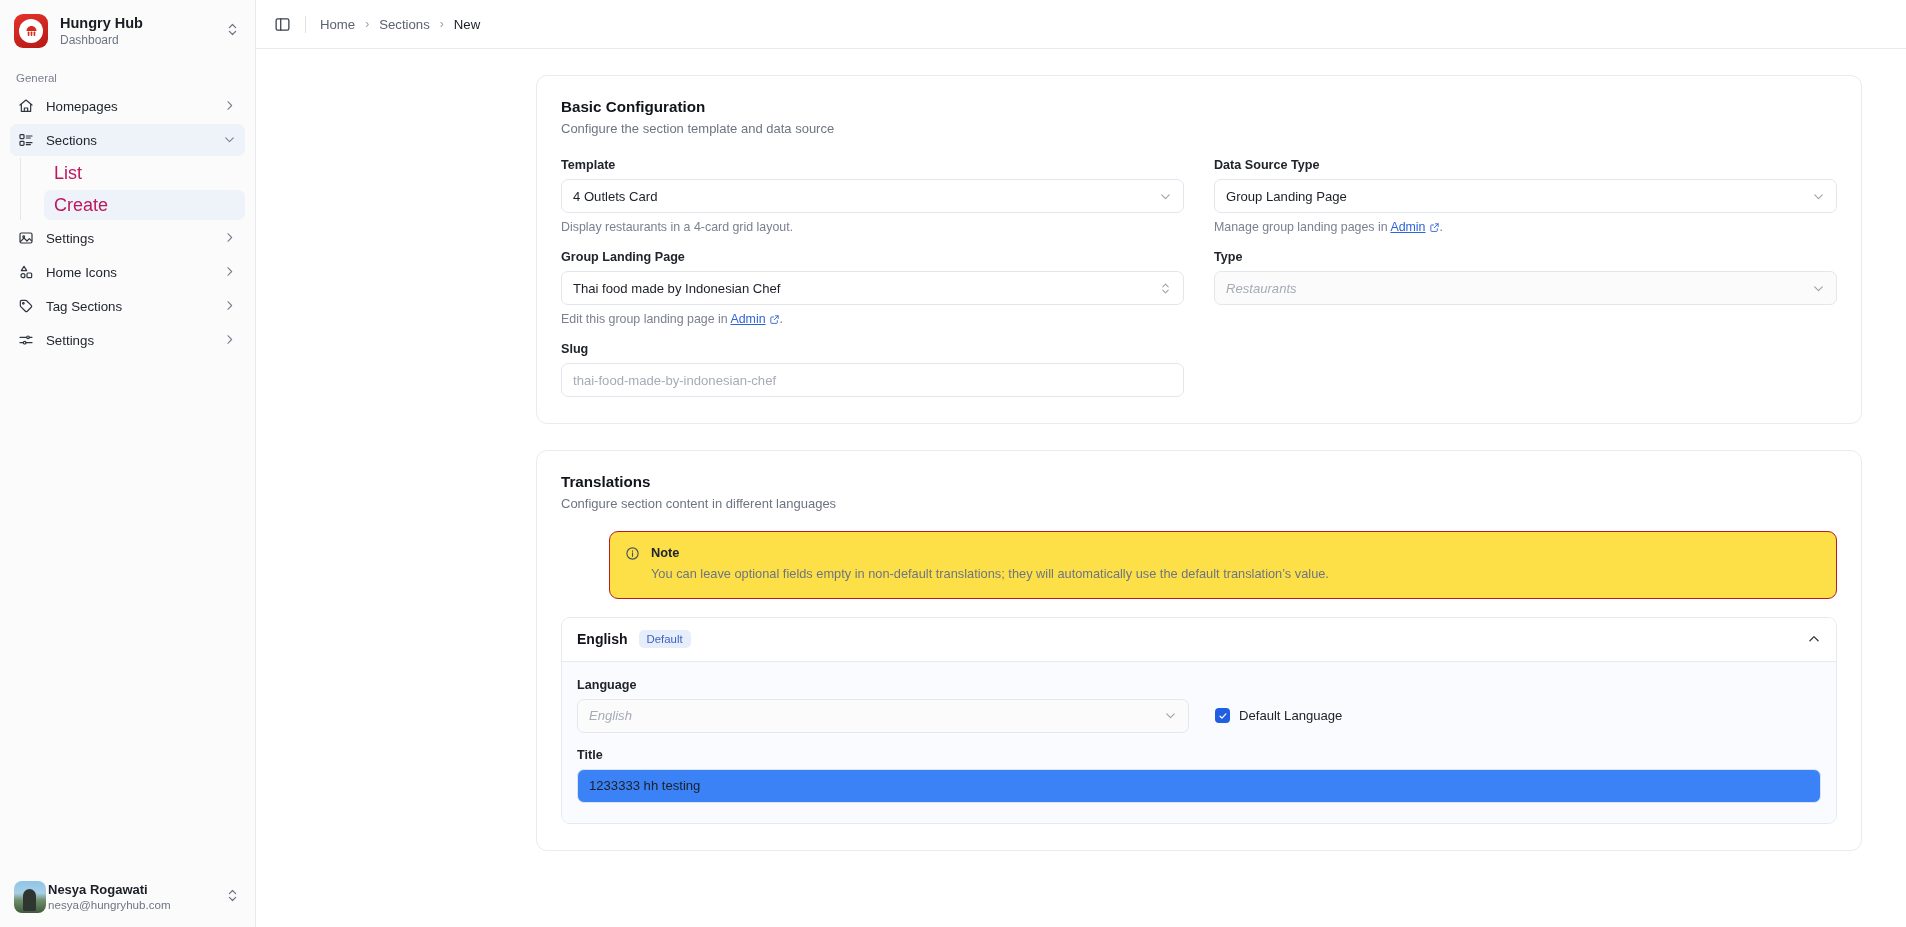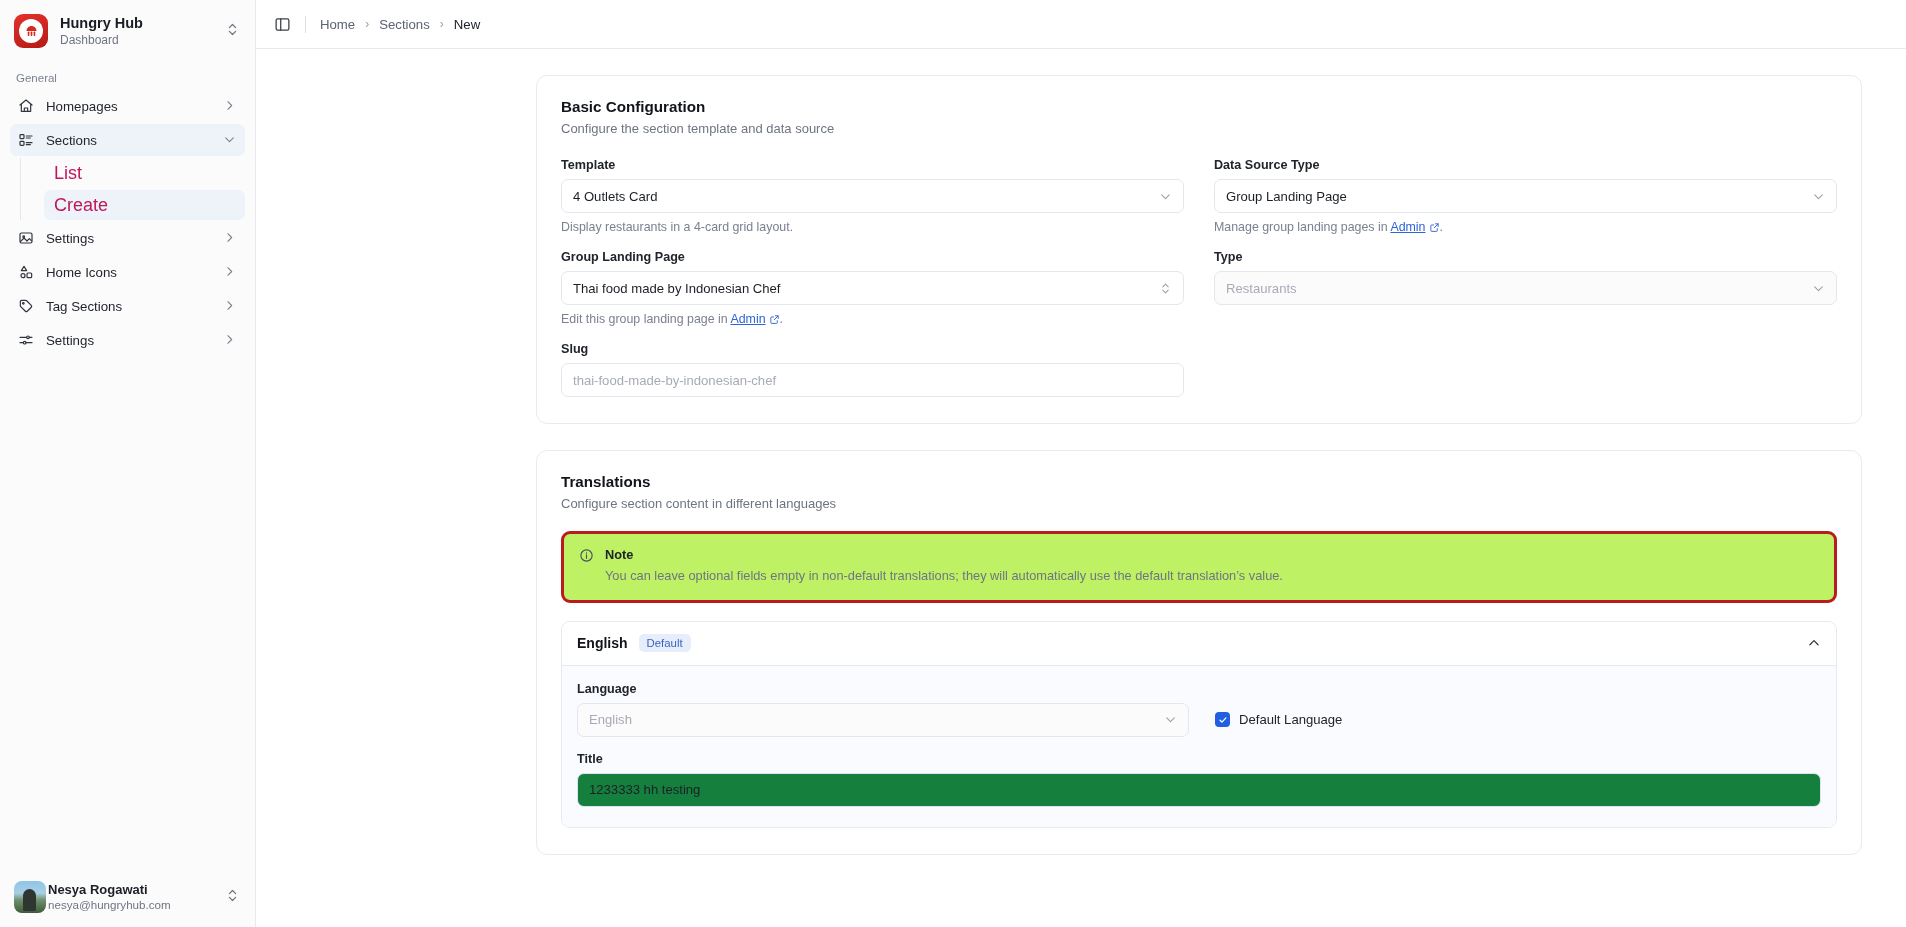--- a/index.html
+++ b/index.html
@@ -111,34 +111,34 @@
   .grid2 { display: grid; grid-template-columns: 1fr 1fr; gap: 0 30px; margin-top: 22px; }
   .fld { margin-bottom: 0; }
   .fld + .fld { margin-top: 16px; }
   .flabel { font-size: 12.6px; font-weight: 700; color: #20242c; margin-bottom: 7px; display: block; }
   .ctl {
     height: 34px; border: 1px solid #e3e6ec; border-radius: 7px;
     background: #fff; display: flex; align-items: center;
     padding: 0 11px; font-size: 13.1px; color: #1b1f26;
     cursor: pointer; position: relative;
   }
-  .ctl.disabled { background: #fbfbfc; color: #9aa0ac; cursor: default; }
+  .ctl.disabled { background: #fbfbfc; color: #9aa0ac; cursor: default; font-style: italic; }
   .ctl .val { flex: 1; }
   .ctl .val.ph { color: #a6abb6; }
   .ctl .ic { width: 13px; height: 13px; color: #9aa0ac; flex-shrink: 0; }
   .ctl.input { cursor: text; }
-  .ctl.highlight { background: #15803d; border-color: #dbe4f7; }
+  .ctl.highlight { background: #3b82f6; border-color: #dbe4f7; }
   .hint { font-size: 12.4px; color: #7b8190; margin-top: 7px; }
   .hint a { color: #2f63d8; text-decoration: underline; }
   .ext-ic { display: inline-block; vertical-align: -2px; width: 11px; height: 11px; color: #2f63d8; margin-left: 3px; }
 
   .note {
-    margin-top: 20px; border: 3px solid #b91c1c; border-radius: 9px;
-    background: #bef264; padding: 13px 15px 14px 15px;
-    display: flex; gap: 11px;
+    margin-top: 20px; border: 1px solid #b91c1c; border-radius: 9px;
+    background: #fde047; padding: 13px 15px 14px 15px;
+    display: flex; gap: 11px; margin-left: 48px;
   }
   .note-ic { width: 15px; height: 15px; color: #4a5160; flex-shrink: 0; margin-top: 1px; }
   .note-title { font-size: 12.8px; font-weight: 700; color: #20242c; }
   .note-body { font-size: 12.8px; color: #6e7582; margin-top: 5px; line-height: 1.45; }
 
   .acc {
     margin-top: 18px; border: 1px solid #e4e9f2; border-radius: 9px; overflow: hidden;
   }
   .acc-head {
     height: 44px; display: flex; align-items: center; gap: 11px;

